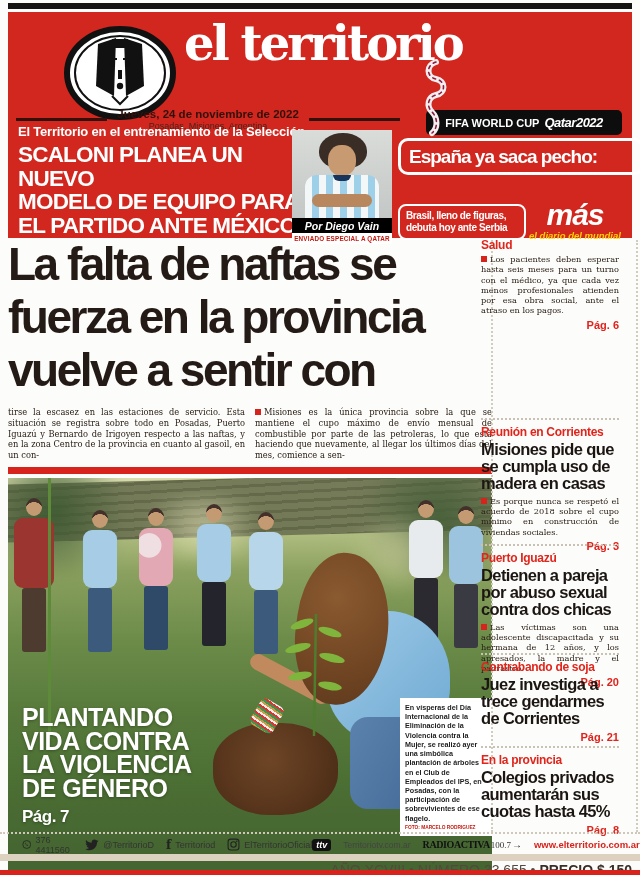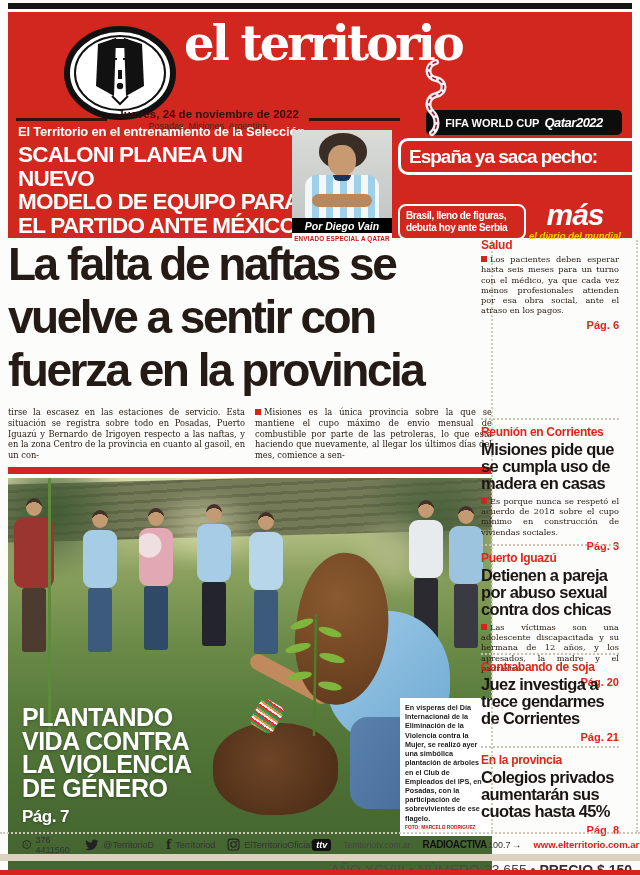--- a/index.html
+++ b/index.html
@@ -108,21 +108,21 @@
   .sb-page{font-size:11px;font-weight:bold;color:#e0231c;text-align:right;margin-top:3px;}
   
   .foot-rule{position:absolute;left:0;right:0;top:832px;border-top:2px dotted #cfc8ba;}
   .footer-social{position:absolute;left:22px;right:12px;top:837px;height:15px;display:flex;align-items:center;justify-content:space-between;}
   .soc-left,.soc-right{display:flex;align-items:center;gap:12px;}
   .soc{display:flex;align-items:center;gap:4px;font-size:9px;color:#333;}
   .soc svg{display:block;}
   .fb-f{font-family:"DejaVu Serif",serif;font-weight:bold;font-size:12px;color:#222;line-height:1;}
   .ttv-box{background:#111;color:#fff;border-radius:3px;font-weight:bold;font-style:italic;font-size:9px;padding:1px 4px;}
   .tv-site{font-size:8.5px;color:#444;}
-  .radio{display:flex;align-items:flex-end;gap:1px;}
+  .radio{display:flex;align-items:flex-end;gap:1px;font-family:Liberation Serif, serif;}
   .radio-name{font-size:10px;font-weight:bold;color:#111;letter-spacing:-0.4px;}
   .radio-freq{font-size:9px;color:#333;}
   .radio-arrow{font-size:10px;color:#111;}
   .website{font-size:9.5px;font-weight:bold;color:#d8231d;}
   .beige-strip{position:absolute;left:0;right:0;top:854px;height:7px;background:#dcd2bf;}
   .edition{position:absolute;right:8px;top:862px;font-size:14px;color:#55483c;}
   .edition b{color:#3a2f26;}
   .bottom-red{position:absolute;left:0;right:0;top:870px;height:5px;background:#d8231d;}
 </style>
 </head>
@@ -196,22 +196,22 @@
       <span class="line">debuta hoy ante Serbia</span>
     </div>
     <div class="mas">
       <div class="mas-word">más</div>
       <div class="mas-tag">el diario del mundial</div>
     </div>
   </header>
 
   <h2 class="lead-headline">
     <span class="line">La falta de naftas se</span>
+    <span class="line">fuerza en la provincia</span>
     <span class="line">vuelve a sentir con</span>
-    <span class="line">fuerza en la provincia</span>
   </h2>
   <div class="lead-cols">
     <div class="lead-col"><span>tirse la escasez en las estaciones de servicio. Esta situación se registra sobre todo en Posadas, Puerto Iguazú y Bernardo de Irigoyen respecto a las naftas, y en la zona Centro de la provincia en cuanto al gasoil, en un con-</span></div>
     <div class="lead-col"><span class="sq"></span><span>Misiones es la única provincia sobre la que se mantiene el cupo máximo de envío mensual de combustible por parte de las petroleras, lo que está haciendo que nuevamente, al llegar los últimos días del mes, comience a sen-</span></div>
   </div>
   <div class="red-rule"></div>
 
   <figure class="photo">
     <div class="roof"></div>
     <div class="canopy c1"></div>

